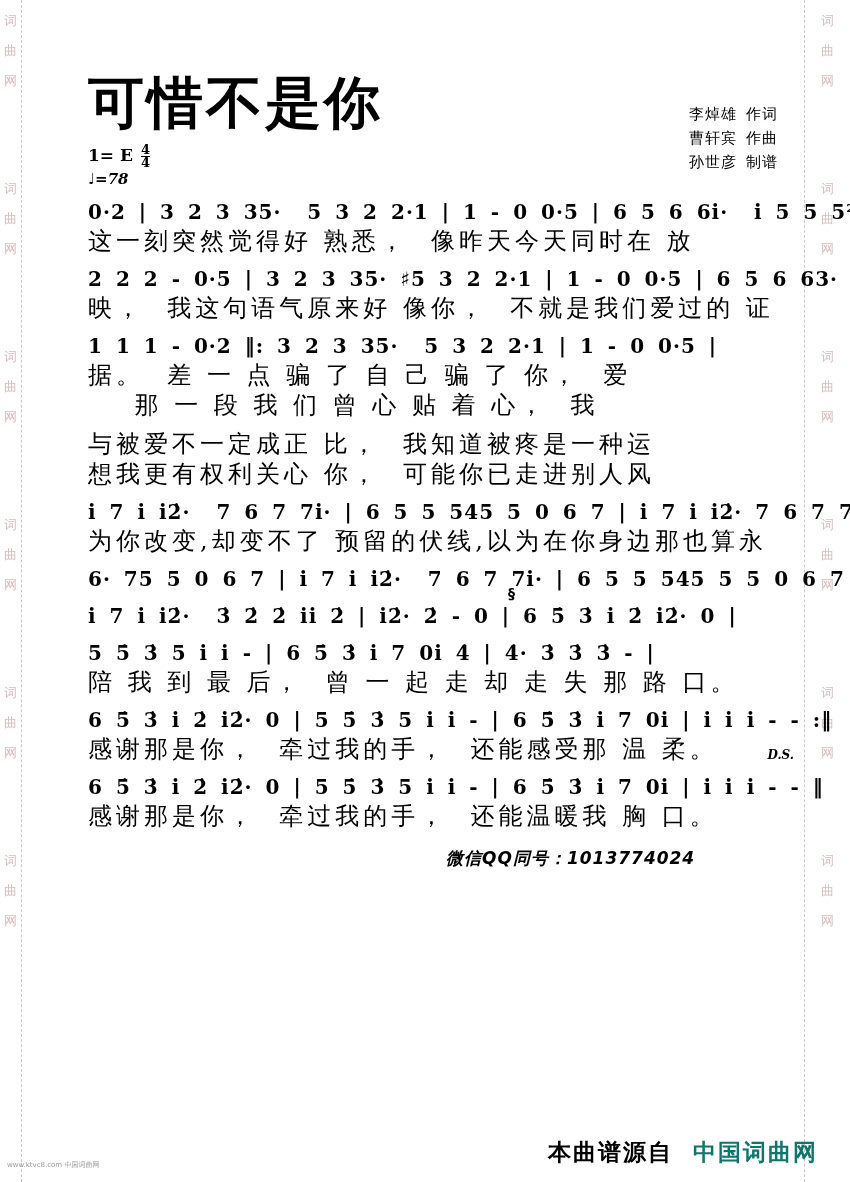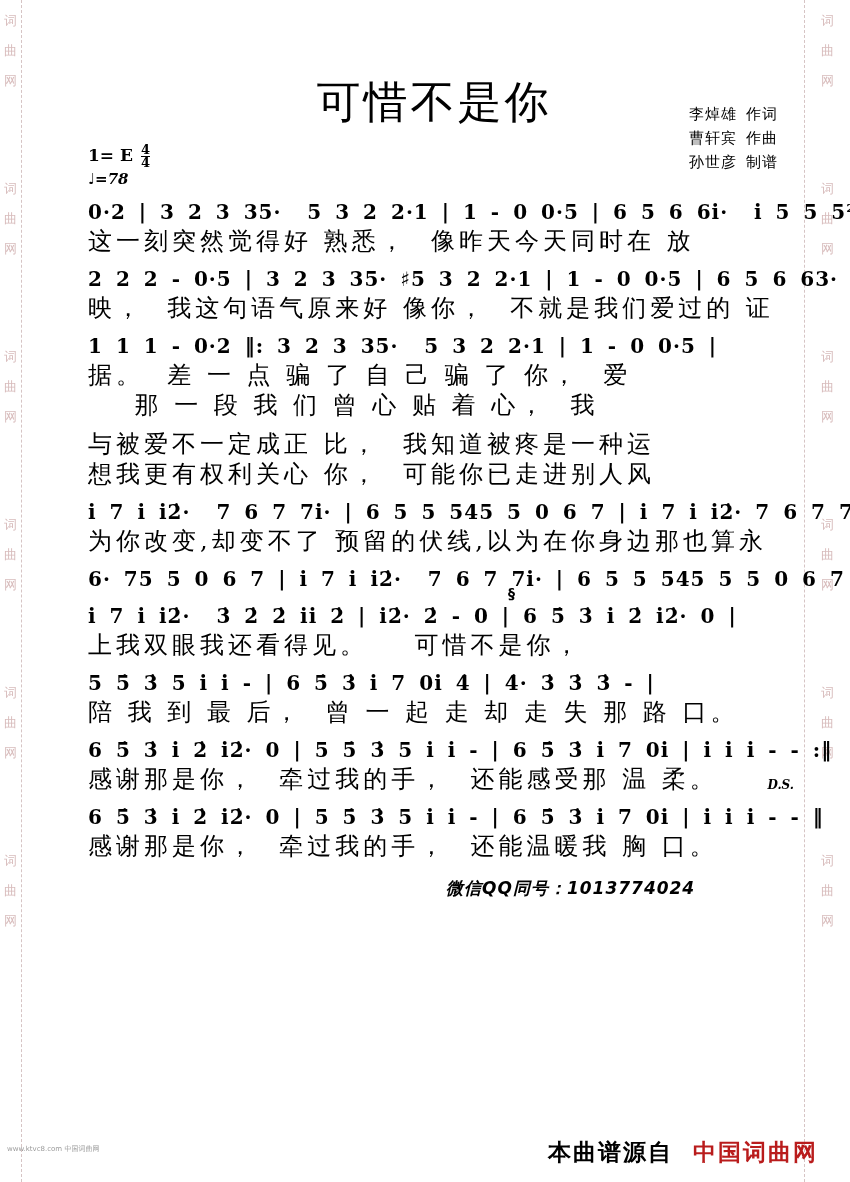--- a/index.html
+++ b/index.html
@@ -15,21 +15,21 @@
     padding-top:6px; z-index:1;
   }
   .wm-col.left  { left:0;  border-right:1px dashed #d6c4c4; }
   .wm-col.right { right:0; width:46px; border-left:1px dashed #d6c4c4; }
   .wm-group { margin-bottom:78px; }
   .wm-group div { line-height:30px; }
 
   .sheet { position:absolute; left:88px; top:76px; width:692px; z-index:2; }
 
   .title {
-    text-align:center; font-size:44px; font-weight:normal;
+    text-align:left; font-size:56px; font-weight:bold;
     letter-spacing:3px; line-height:52px;
   }
   .credits {
     position:absolute; right:2px; top:26px; font-size:15px;
     line-height:24px; text-align:right; letter-spacing:1px;
   }
   .credit-row .role { margin-left:9px;margin-top:46px; }
 
   .keyline { margin-top:16px; font-size:17px; font-weight:bold; height:26px; }
   .frac { display:inline-block; vertical-align:middle; margin-left:8px; text-align:center; }
@@ -58,29 +58,29 @@
   .volta-bracket {
     position:absolute; left:562px; top:30px; height:58px; width:10px;
     border-right:2px solid #000; border-bottom-right-radius:10px;
   }
   .contact {
     margin-top:16px; margin-left:358px; font-size:17px; font-weight:bold;
     font-style:italic; font-family:"DejaVu Sans", sans-serif; letter-spacing:1px;
   }
 
   .footer-left {
-    position:absolute; left:7px; bottom:28px; font-size:7px; color:#9a9a9a;
+    position:absolute; left:7px; bottom:12px; font-size:7px; color:#9a9a9a;
     font-family:"DejaVu Sans", sans-serif; z-index:3; white-space:nowrap;
   }
   .footer-right {
     position:absolute; right:32px; bottom:14px; z-index:3;
     font-family:"DejaVu Sans", sans-serif; font-weight:bold; font-size:23px;
     letter-spacing:2px; white-space:nowrap;
   }
-  .footer-right .site-name { color:#b91c1c; margin-left:20px; }
+  .footer-right .site-name { color:#0f766e; margin-left:20px; }
 </style>
 </head>
 <body>
 
 <div class="page">
 
   <div class="wm-col left">
       <div class="wm-group">
         <div>词</div>
         <div>曲</div>
@@ -197,21 +197,20 @@
         <div class="lyric">为你改变,却变不了 预留的伏线,以为在你身边那也算永</div>
       </div>
 
       <div class="music-line">
         <div class="notes">6· 75 5 0 6 7 | i 7 i i2̇·  7 6 7 7i· | 6 5 5 545 5 5 0 6 7 |</div>
       </div>
 
       <div class="music-line">
         <span class="segno">§</span>
         <div class="notes">i 7 i i2̇·  3̇ 2̇ 2̇ ii 2̇ | i2̇· 2̇ - 0 | 6 5̇ 3̇ i 2̇ i2̇· 0 |</div>
-        <div class="lyric">上我双眼我还看得见。    可惜不是你，</div>
       </div>
 
       <div class="music-line">
         <div class="notes">5 5̇ 3̇ 5 i i - | 6 5̇ 3̇ i 7 0i 4̇ | 4̇· 3̇ 3̇ 3̇ - |</div>
         <div class="lyric">陪 我 到 最 后，  曾 一 起 走 却 走 失 那 路 口。</div>
       </div>
 
       <div class="music-line">
         <div class="notes">6 5̇ 3̇ i 2̇ i2̇· 0 | 5 5̇ 3̇ 5 i i - | 6 5̇ 3̇ i 7 0i | i i i - - :‖</div>
         <div class="lyric">感谢那是你，  牵过我的手，  还能感受那 温 柔。</div>

